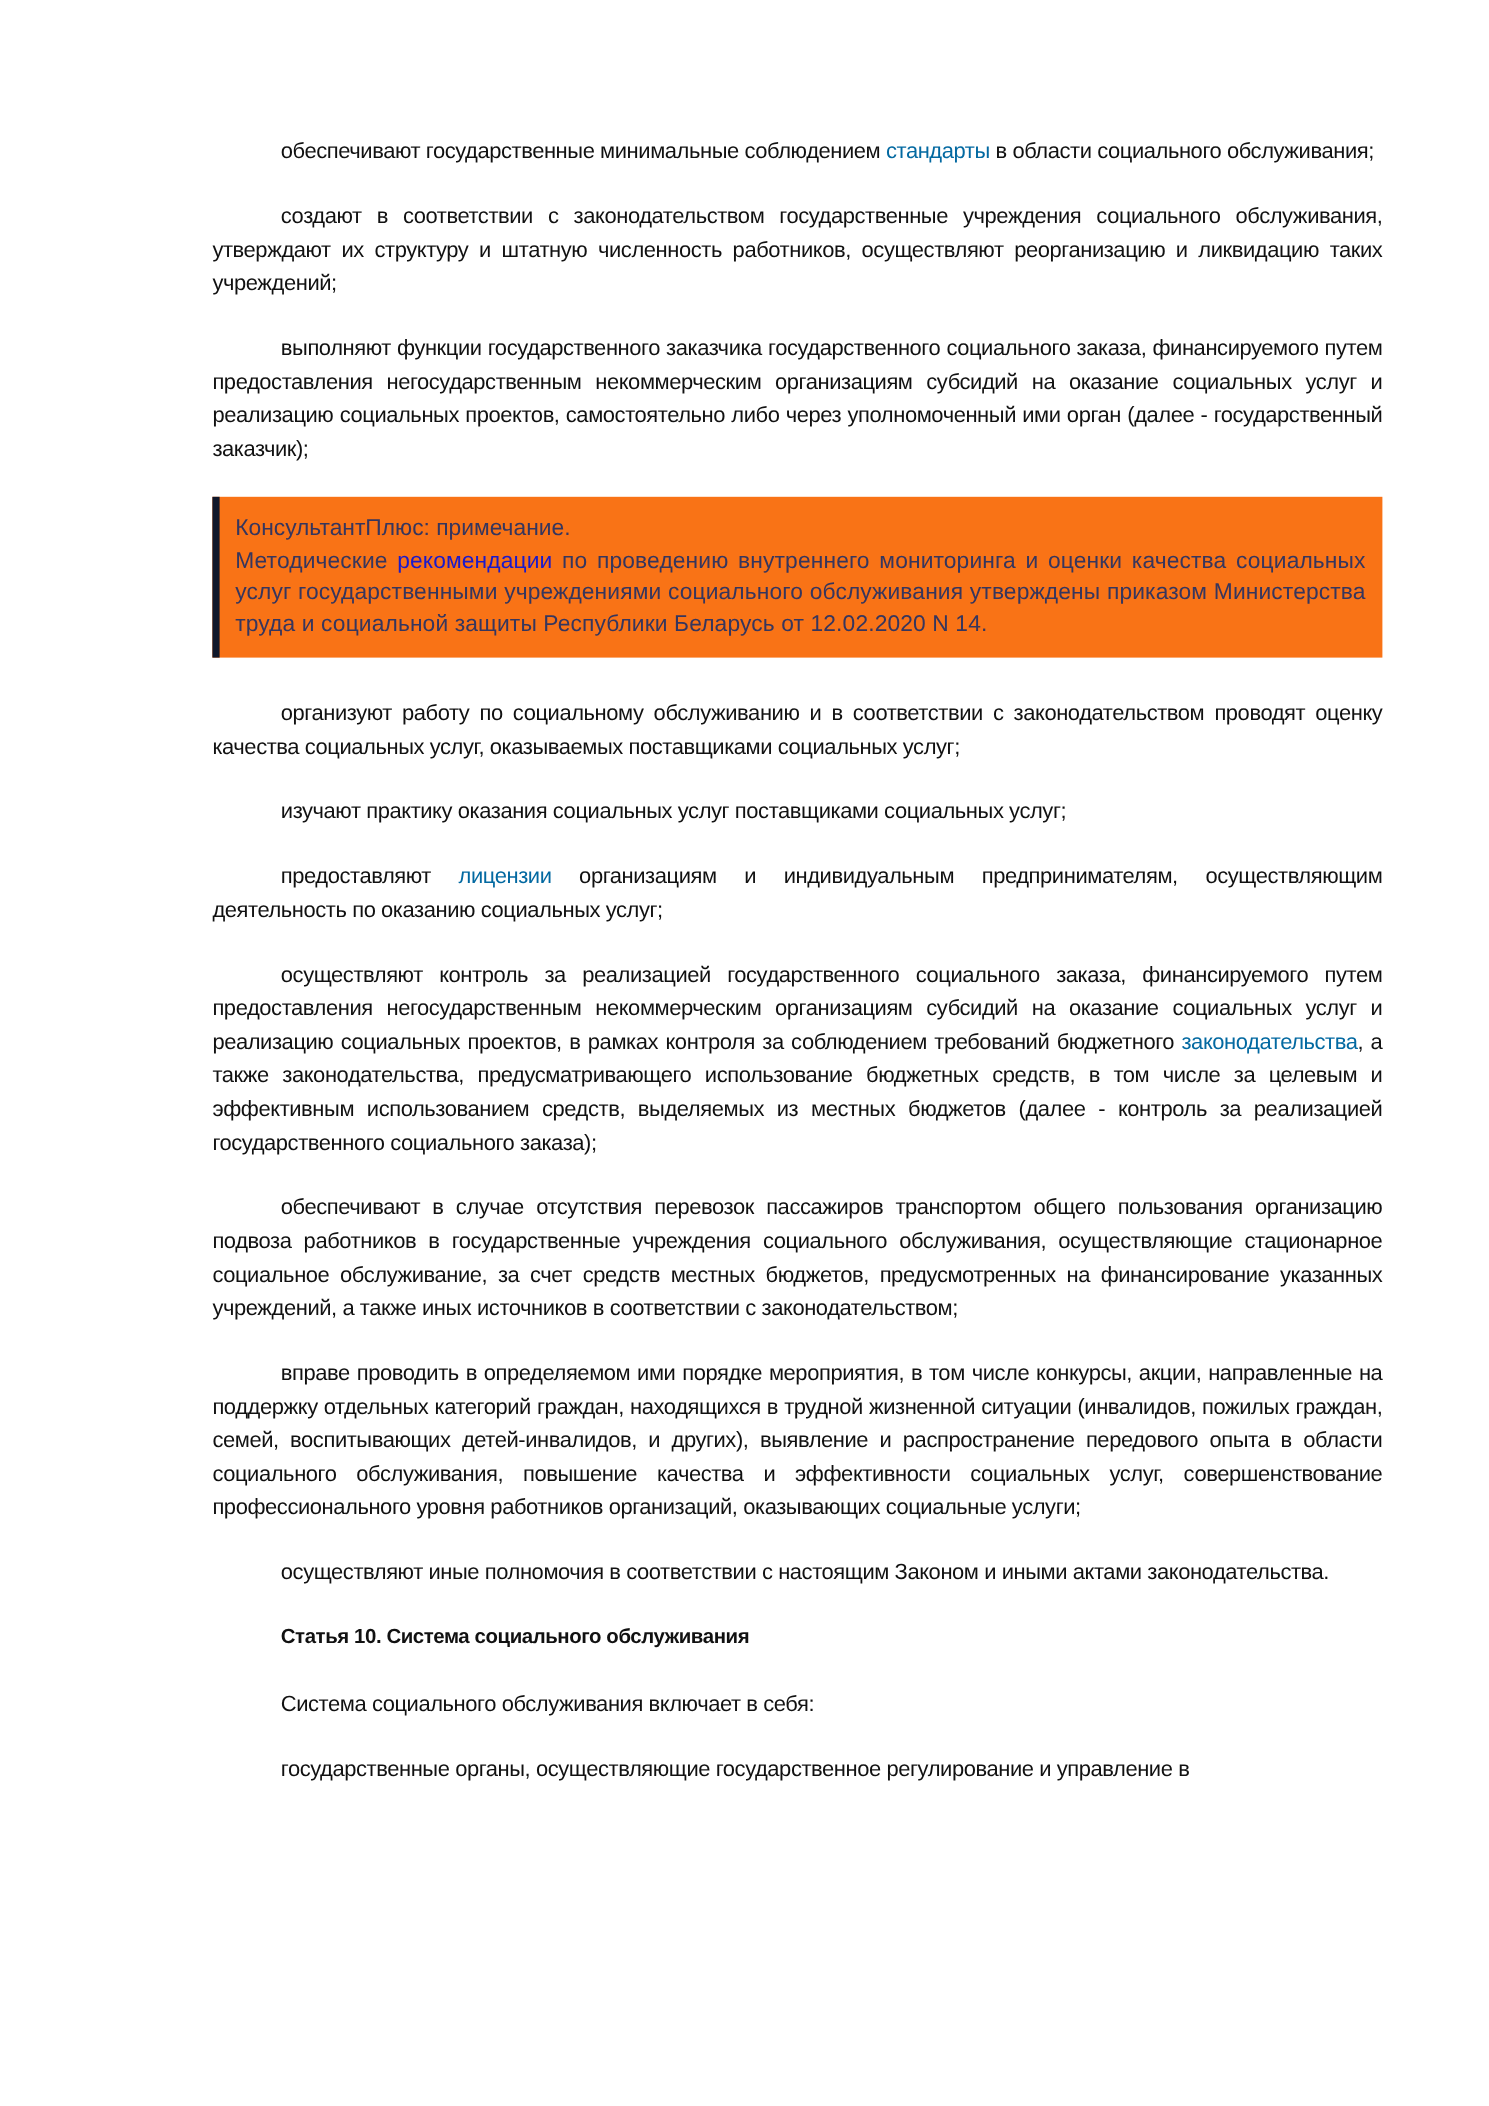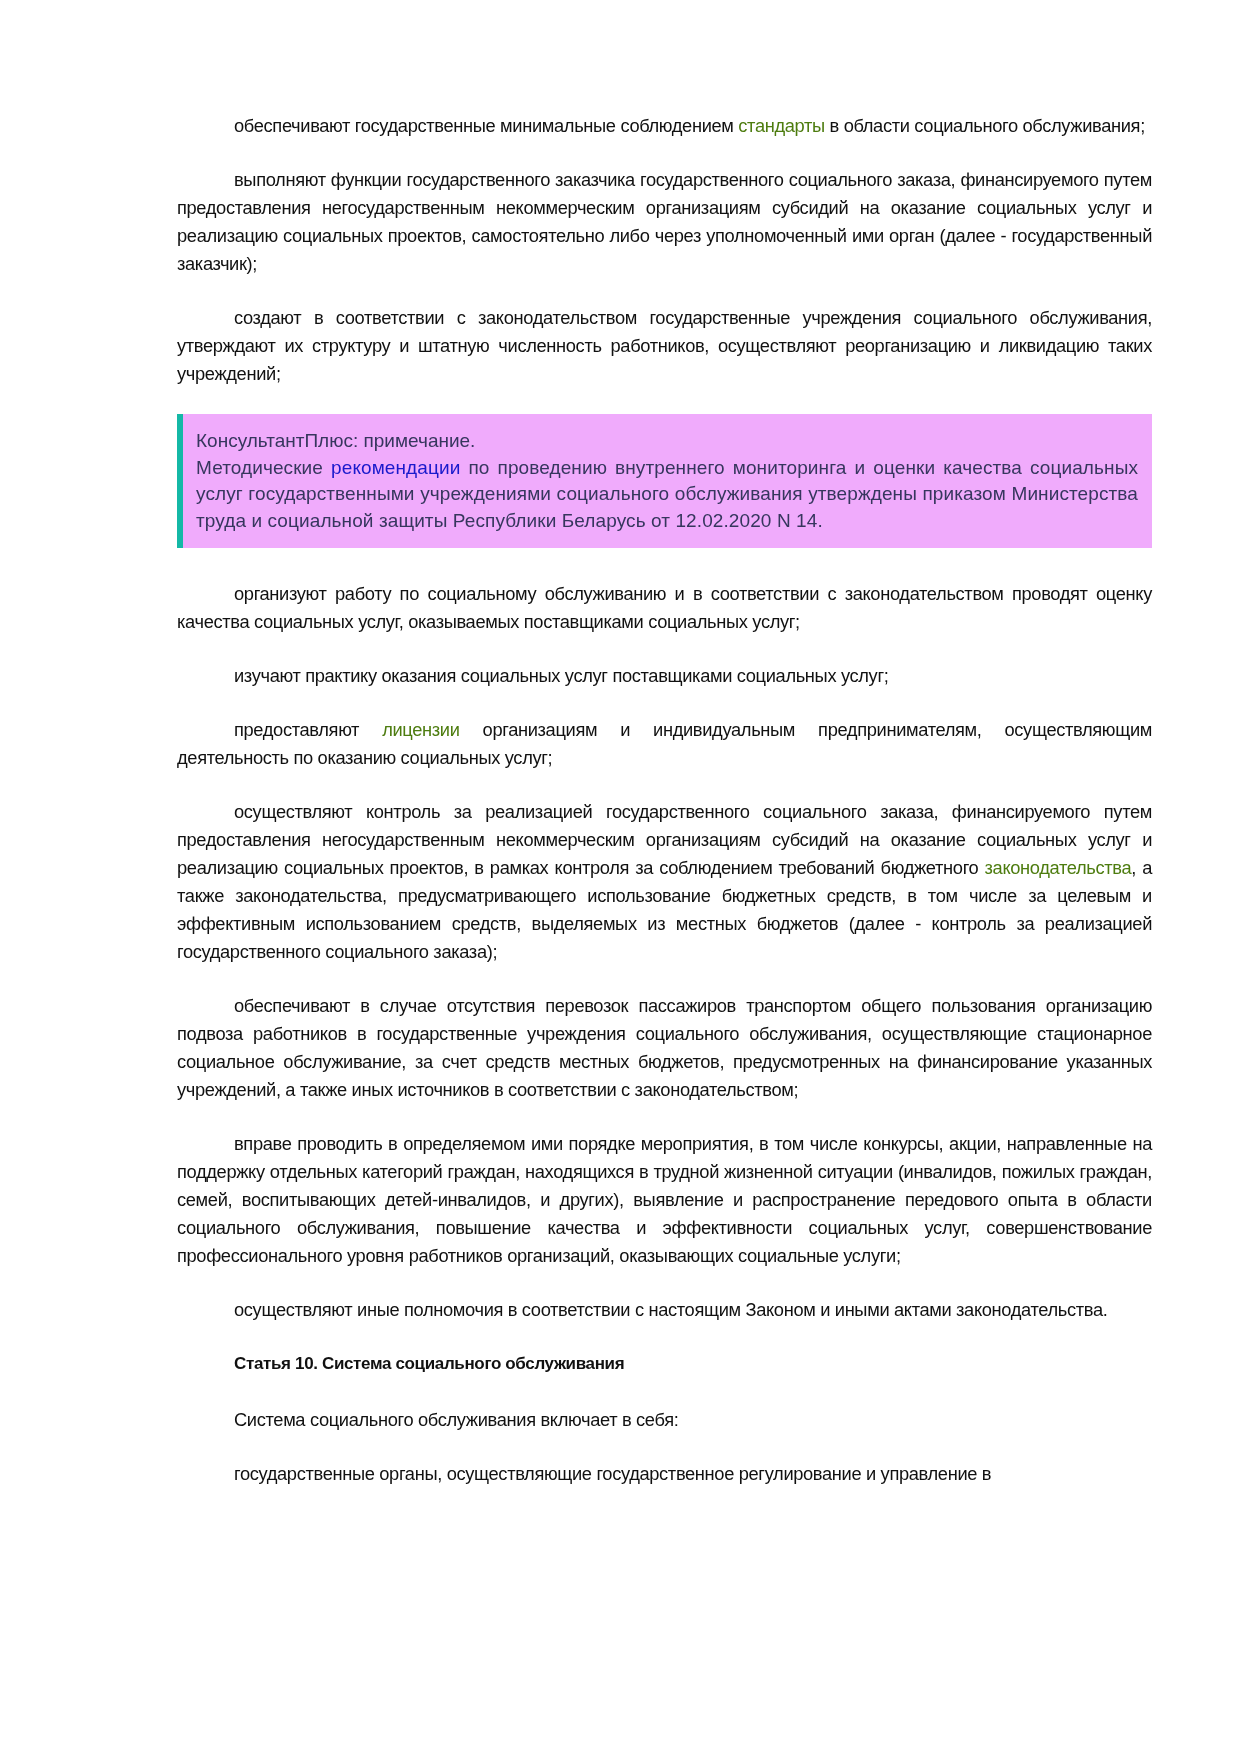--- a/index.html
+++ b/index.html
@@ -24,27 +24,27 @@
     p.para {
       margin: 0 0 26px 0;
       font-size: 18.3px;
       line-height: 28px;
       text-align: justify;
       text-indent: 57px;
       letter-spacing: -0.35px;
       word-spacing: 0px;
     }
     a.link {
-      color: #4d7c0f;
+      color: #0369a1;
       text-decoration: none;
     }
     .note {
       margin: 14px 0 32px 0;
-      background: #f0abfc;
-      border-left: 6px solid #14b8a6;
+      background: #f97316;
+      border-left: 6px solid #0f172a;
       padding: 14px 14px 14px 13px;
       color: #36365e;
       font-size: 19px;
       line-height: 26.5px;
     }
     .note .note-title {
       display: block;
       text-align: left;
     }
     .note .note-body {
@@ -64,23 +64,23 @@
       letter-spacing: -0.35px;
     }
   </style>
 </head>
 <body>
 
 <div class="page">
 
   <p class="para"><span>обеспечивают государственные минимальные соблюдением </span><a class="link">стандарты</a><span> в области социального обслуживания;</span></p>
 
+  <p class="para">создают в соответствии с законодательством государственные учреждения социального обслуживания, утверждают их структуру и штатную численность работников, осуществляют реорганизацию и ликвидацию таких учреждений;</p>
+
   <p class="para">выполняют функции государственного заказчика государственного социального заказа, финансируемого путем предоставления негосударственным некоммерческим организациям субсидий на оказание социальных услуг и реализацию социальных проектов, самостоятельно либо через уполномоченный ими орган (далее - государственный заказчик);</p>
-
-  <p class="para">создают в соответствии с законодательством государственные учреждения социального обслуживания, утверждают их структуру и штатную численность работников, осуществляют реорганизацию и ликвидацию таких учреждений;</p>
 
   <div class="note">
     <span class="note-title">КонсультантПлюс: примечание.</span>
     <span class="note-body"><span>Методические </span><a class="link">рекомендации</a><span> по проведению внутреннего мониторинга и оценки качества социальных услуг государственными учреждениями социального обслуживания утверждены приказом Министерства труда и социальной защиты Республики Беларусь от 12.02.2020 N 14.</span></span>
   </div>
 
   <p class="para">организуют работу по социальному обслуживанию и в соответствии с законодательством проводят оценку качества социальных услуг, оказываемых поставщиками социальных услуг;</p>
 
   <p class="para">изучают практику оказания социальных услуг поставщиками социальных услуг;</p>
 

